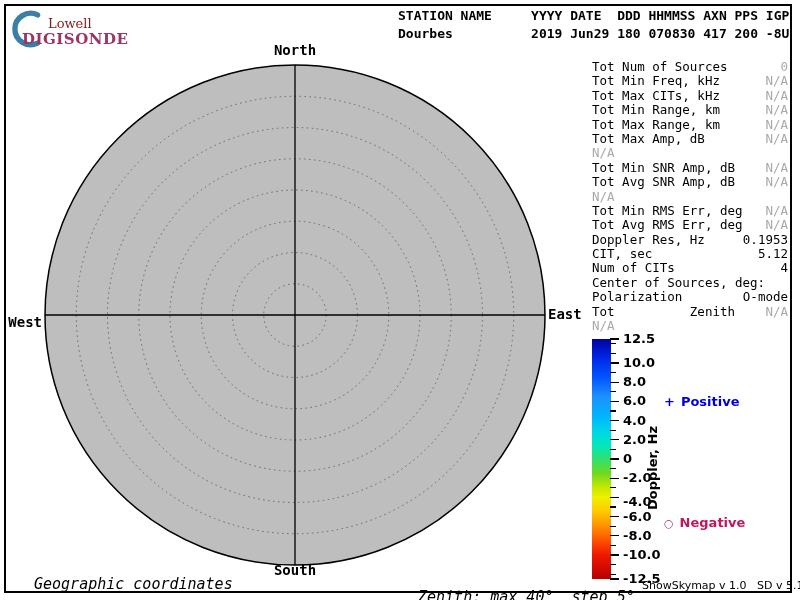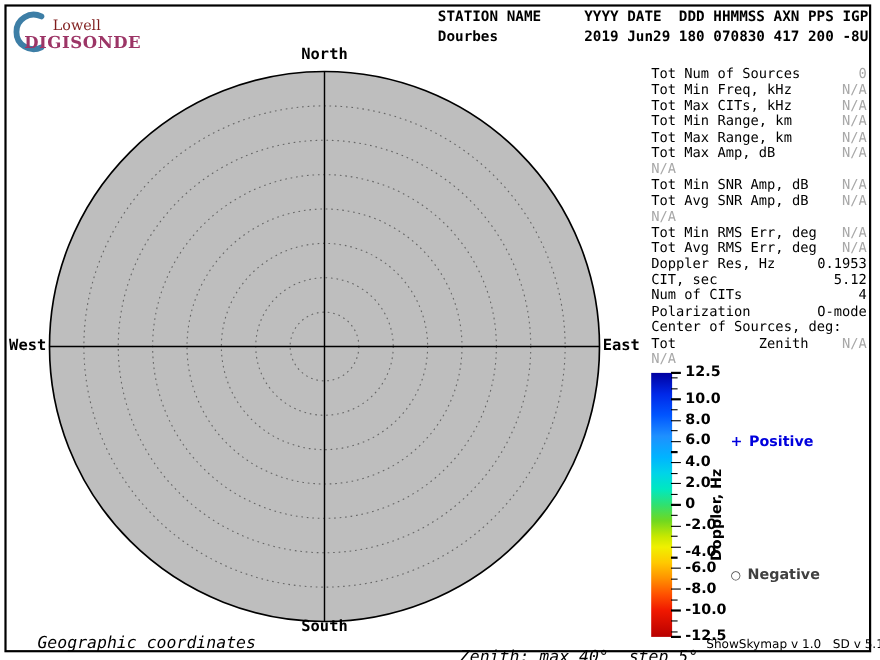--- a/index.html
+++ b/index.html
@@ -18,21 +18,21 @@
   
   .hdr{position:absolute;left:398px;margin:0;font:bold 13px "DejaVu Sans Mono",monospace;white-space:pre;}
   #hdr1{top:8px;} #hdr2{top:26px;}
 
   
   #skymap-svg{position:absolute;left:0;top:0;}
   .ring{fill:none;stroke:#666;stroke-width:1;stroke-dasharray:1.5,3.5;}
   .compass{position:absolute;font:bold 14px "DejaVu Sans Mono",monospace;}
   #north{left:245px;top:42px;width:100px;text-align:center;}
   #south{left:245px;top:562px;width:100px;text-align:center;}
-  #west{left:0;top:306px;width:42px;text-align:right;}
+  #west{left:0;top:314px;width:42px;text-align:right;}
   #east{left:548px;top:306px;}
 
   
   #info-panel{position:absolute;left:592px;top:59px;width:196px;}
   .info-row{display:flex;justify-content:space-between;height:14.4px;
             font:12.5px "DejaVu Sans Mono",monospace;white-space:pre;}
   .info-value.dim{color:#a8a8a8;}
 
   
   #colorbar-bar{position:absolute;left:592px;top:339px;width:19px;height:240px;}
@@ -97,22 +97,22 @@
       <div class="info-row"><span>Tot Max Amp, dB</span><span class="info-value dim">N/A</span></div>
       <div class="info-row"><span class="info-value dim">N/A</span></div>
       <div class="info-row"><span>Tot Min SNR Amp, dB</span><span class="info-value dim">N/A</span></div>
       <div class="info-row"><span>Tot Avg SNR Amp, dB</span><span class="info-value dim">N/A</span></div>
       <div class="info-row"><span class="info-value dim">N/A</span></div>
       <div class="info-row"><span>Tot Min RMS Err, deg</span><span class="info-value dim">N/A</span></div>
       <div class="info-row"><span>Tot Avg RMS Err, deg</span><span class="info-value dim">N/A</span></div>
       <div class="info-row"><span>Doppler Res, Hz</span><span class="info-value">0.1953</span></div>
       <div class="info-row"><span>CIT, sec</span><span class="info-value">5.12</span></div>
       <div class="info-row"><span>Num of CITs</span><span class="info-value">4</span></div>
+      <div class="info-row"><span>Center of Sources, deg:</span><span class="info-value"></span></div>
       <div class="info-row"><span>Polarization</span><span class="info-value">O-mode</span></div>
-      <div class="info-row"><span>Center of Sources, deg:</span><span class="info-value"></span></div>
       <div class="info-row"><span>Tot          Zenith</span><span class="info-value dim">N/A</span></div>
       <div class="info-row"><span class="info-value dim">N/A</span></div>
     </div>
 
   <div id="colorbar-bar" style="background: linear-gradient(rgb(0, 0, 160) 0%, rgb(0, 40, 232) 8%, rgb(0, 85, 255) 16%, rgb(30, 144, 255) 24%, rgb(0, 180, 255) 32%, rgb(0, 212, 232) 38%, rgb(0, 232, 192) 44%, rgb(48, 224, 112) 50%, rgb(112, 216, 32) 56%, rgb(200, 232, 0) 62%, rgb(240, 240, 0) 66%, rgb(255, 200, 0) 72%, rgb(255, 144, 0) 78%, rgb(255, 80, 0) 84%, rgb(240, 24, 0) 90%, rgb(184, 0, 0) 100%);"></div>
   <div id="colorbar-ticks">
       <div class="cb-tick major" style="top: 338.3px;"></div>
       <div class="cb-label" style="top: 331px; text-align: center;">12.5</div>
       <div class="cb-tick" style="top: 343.1px;"></div>
       <div class="cb-tick" style="top: 352.7px;"></div>
@@ -151,20 +151,20 @@
       <div class="cb-tick" style="top: 563.9px;"></div>
       <div class="cb-tick" style="top: 573.5px;"></div>
       <div class="cb-tick major" style="top: 578.3px;"></div>
       <div class="cb-label" style="top: 571px;">-12.5</div>
     </div>
   <div id="doppler-label">Doppler, Hz</div>
 
   <div class="legend" id="legend-positive" style="color: rgb(0, 0, 221);">
     <span class="marker">+</span><span>Positive</span>
   </div>
-  <div class="legend" id="legend-negative" style="color: #404040;">
+  <div class="legend" id="legend-negative" style="color: #be185d;">
     <span class="marker">○</span><span>Negative</span>
   </div>
 
   <div class="footer-caption" id="footer-left">Geographic coordinates</div>
   <div class="footer-caption" id="footer-center">Zenith: max 40°  step 5°</div>
   <div id="footer-right">ShowSkymap v 1.0   SD v 5.1</div>
 </div>
 
 </body></html>

